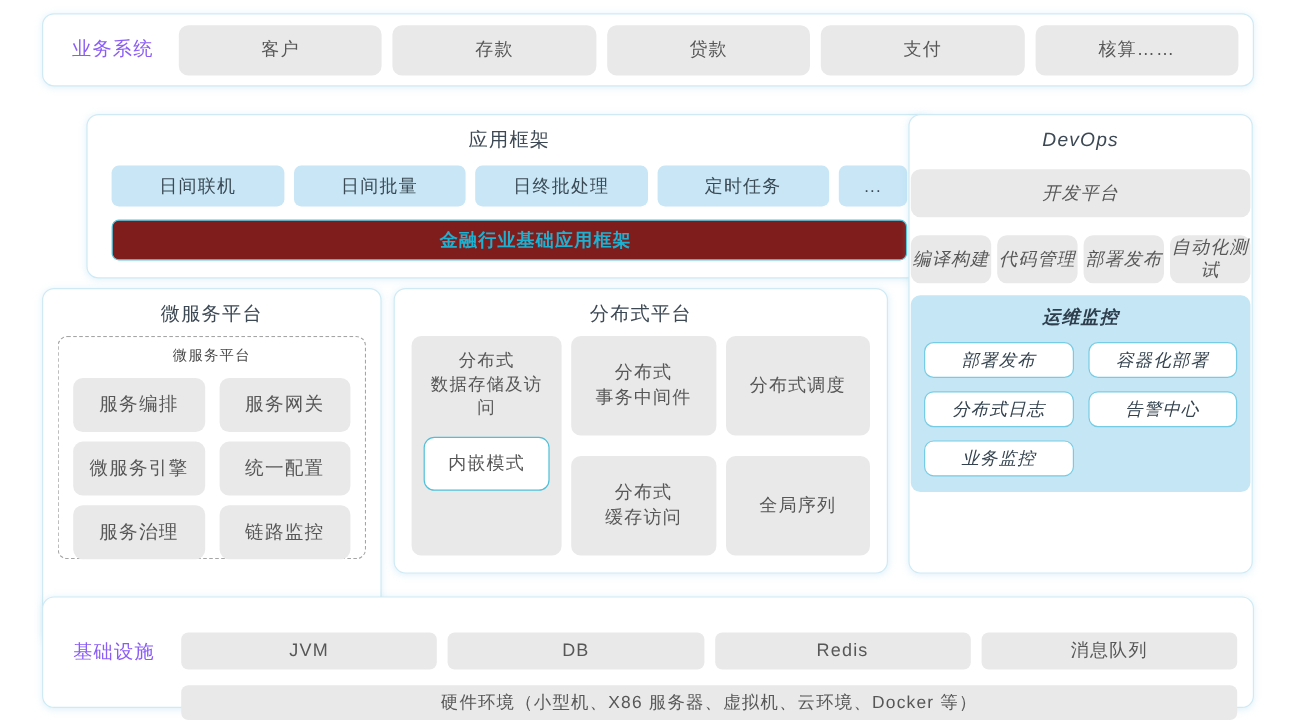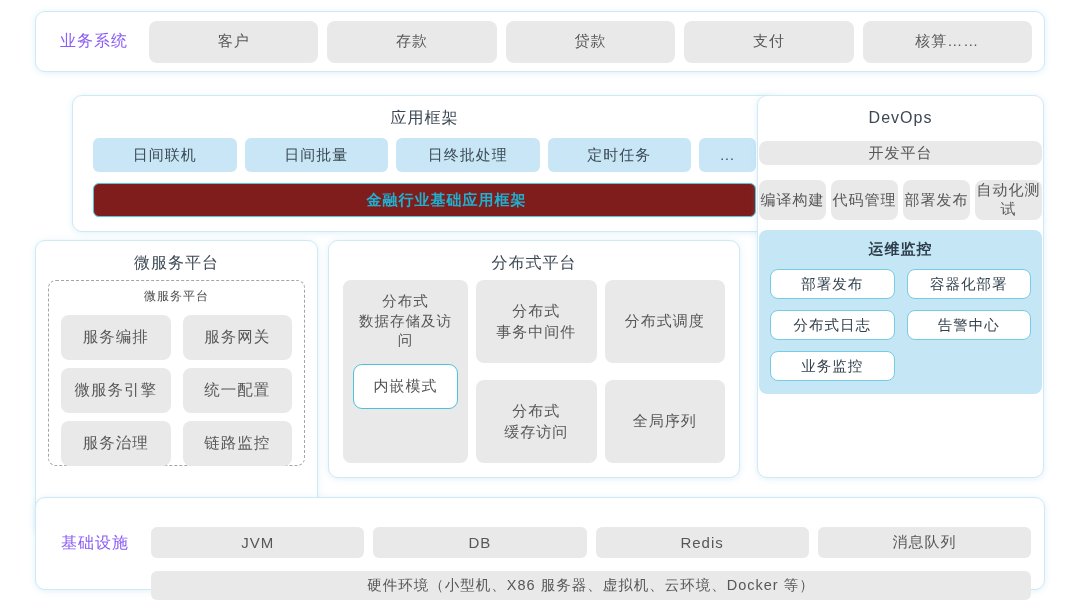--- a/index.html
+++ b/index.html
@@ -30,22 +30,22 @@
   
   #app-framework{left:35px;top:95px;width:705px;height:137px;margin-left:37px;}
   .fw-row{display:flex;gap:8px;margin:10px 20px 0;}
   .fw-row .box{height:34px;}
   .fw-more{flex:0 0 57px;font-size:14px;}
   .fw-base{margin:11px 20px 0;height:34px;display:flex;align-items:center;justify-content:center;
            background:#7f1d1d;border:1px solid #54c6dd;border-radius:6px;
            color:#1db1d1;font-weight:bold;font-size:15px;letter-spacing:1px;box-sizing:border-box;padding-left:44px;}
 
   
-  #devops{left:757px;top:95px;width:287px;height:383px;padding:0 1px;}
-  #devops .dev-platform{margin-top:13px;height:24px;}
+  #devops{left:757px;top:95px;width:287px;height:383px;padding:0 1px;font-style:italic;}
+  #devops .dev-platform{margin-top:13px;height:40px;}
   .dev-grid{margin-top:15px;display:grid;grid-template-columns:1fr 1fr 1fr 1fr;gap:13px 5px;}
   .dev-grid .box{height:40px;}
   .monitor{margin-top:10px;background:#c4e6f5;border-radius:8px;padding:0 11px 13px;box-sizing:border-box;}
   .monitor-title{text-align:center;font-size:15px;font-weight:bold;color:#2f3e4c;padding-top:9px;line-height:19px;letter-spacing:1px;}
   .mon-grid{margin-top:11px;display:grid;grid-template-columns:1fr 1fr;gap:11px 12px;}
   .mon-grid .box{height:30px;background:#ffffff;border:1.5px solid #76cce4;border-radius:8px;
                  font-size:14.5px;color:#33424e;}
 
   
   #microservice{left:35px;top:240px;width:283px;height:296px;}

